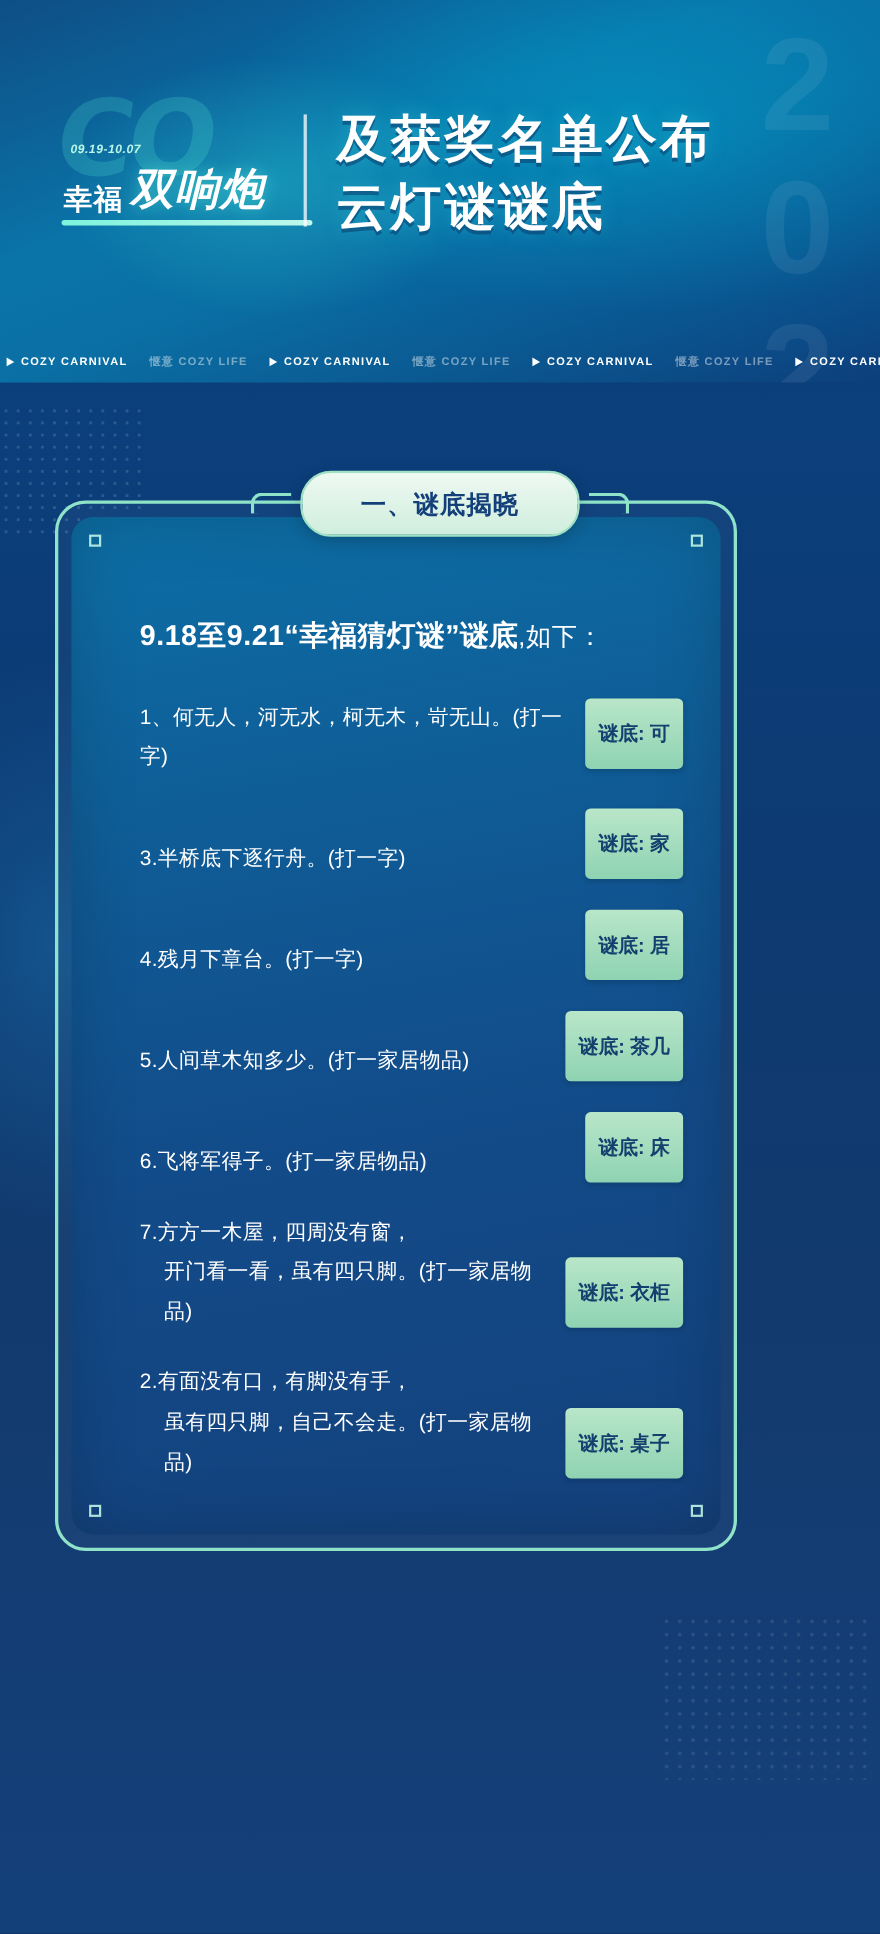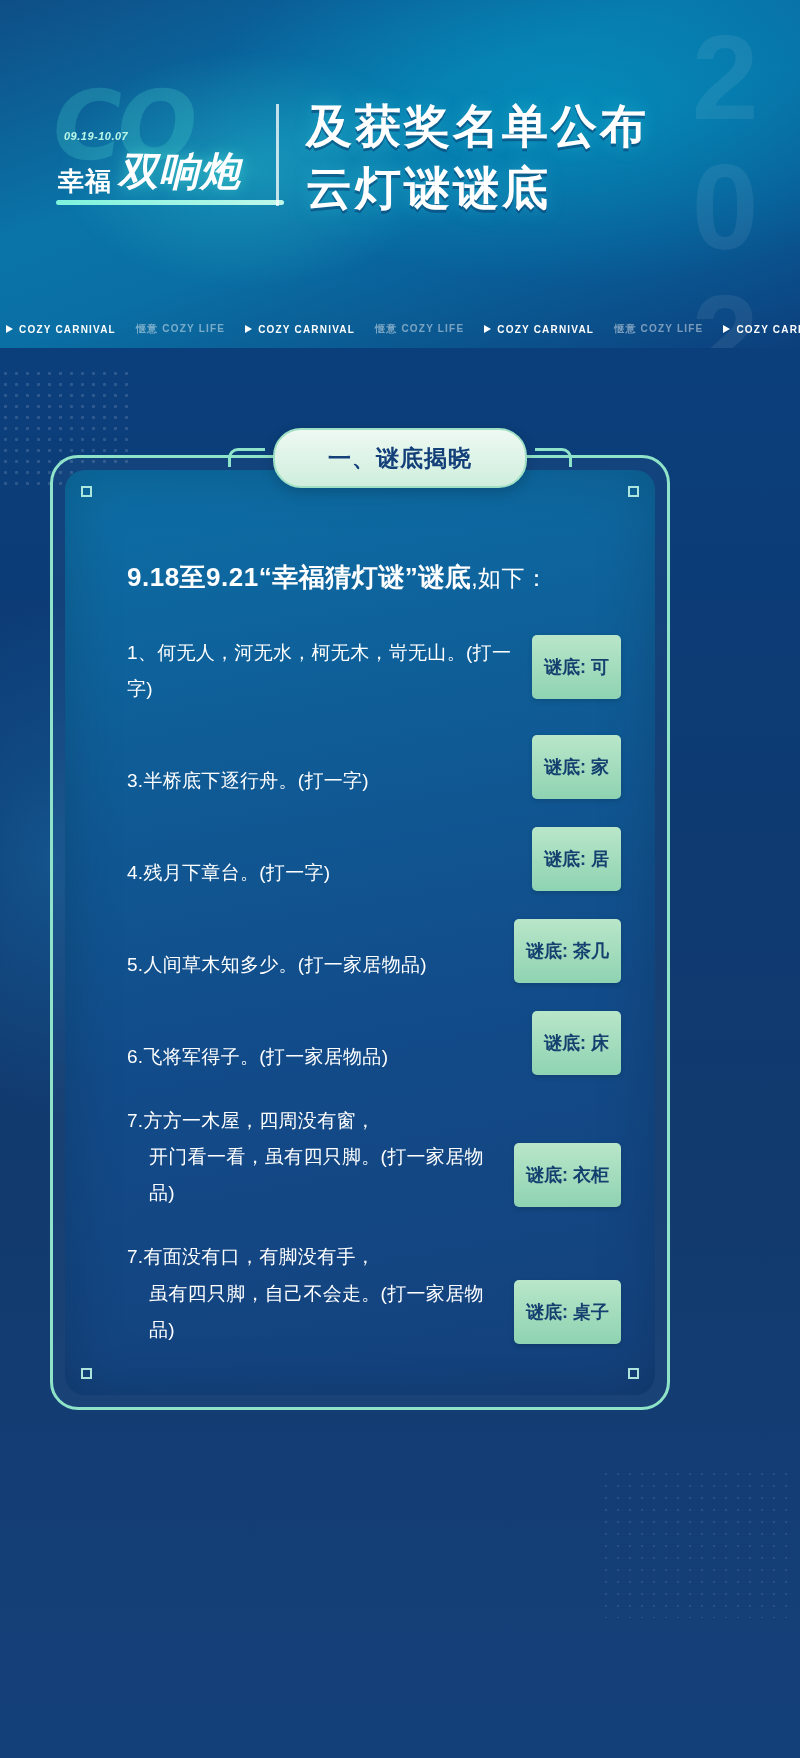--- a/index.html
+++ b/index.html
@@ -430,21 +430,21 @@
       <div class="riddle two-line">
         <div class="lines">
           <div>7.方方一木屋，四周没有窗，</div>
           <div class="line2">开门看一看，虽有四只脚。(打一家居物品)</div>
         </div>
         <div class="answer">谜底: 衣柜</div>
       </div>
 
       <div class="riddle two-line">
         <div class="lines">
-          <div>7.有面没有口，有脚没有手，</div>
+          <div>2.有面没有口，有脚没有手，</div>
           <div class="line2">虽有四只脚，自己不会走。(打一家居物品)</div>
         </div>
         <div class="answer">谜底: 桌子</div>
       </div>
     </div>
   </div>
 </div>
 
 <div class="section-pill">
   <span class="label">一、谜底揭晓</span>

